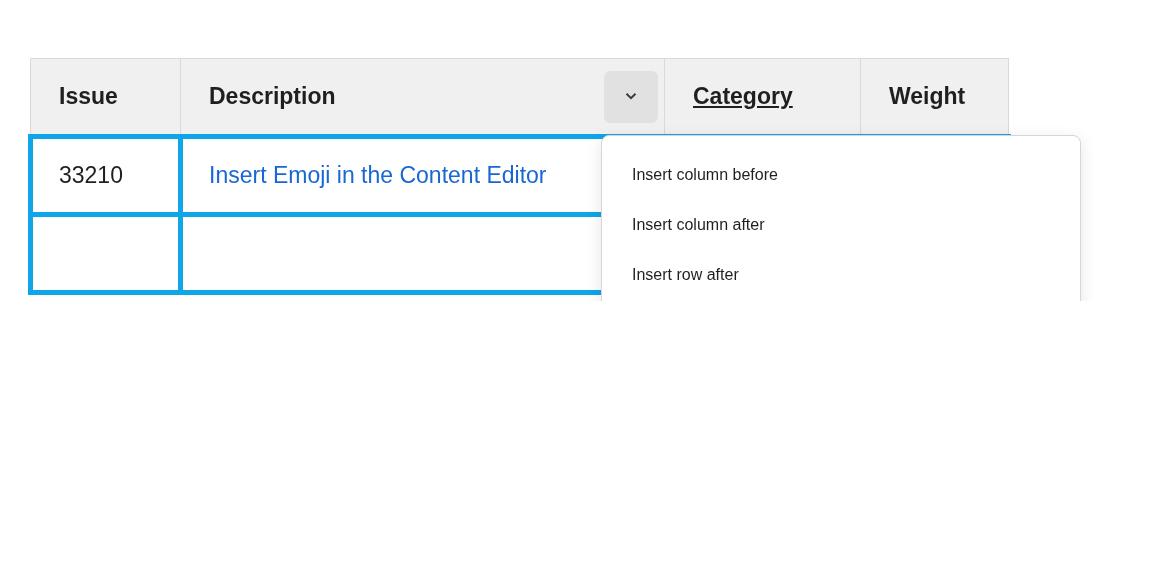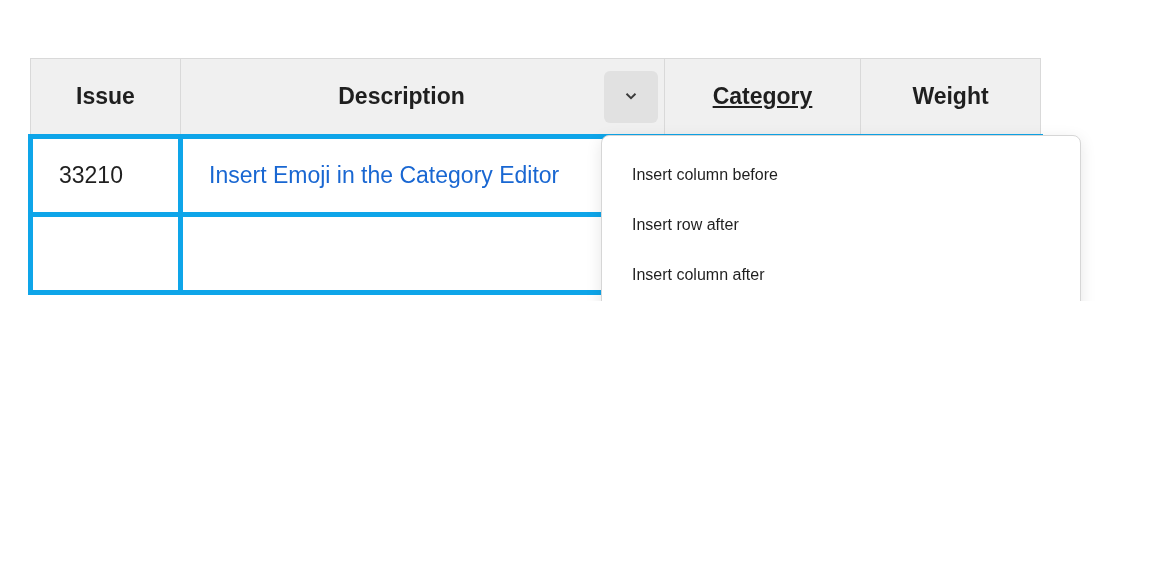--- a/index.html
+++ b/index.html
@@ -22,42 +22,42 @@
     }
     
     table {
       border-collapse: collapse;
       border: 1px solid #d9d9d9;
     }
     
     thead th {
       background: #f0f0f0;
       font-weight: 700;
-      text-align: center;
+      text-align: left;
       padding: 24px 28px;
       border: 1px solid #d9d9d9;
       border-bottom: 3px solid #b5b5b5;
       position: relative;
       vertical-align: middle;
     }
     
     th.col-issue {
       width: 150px;
     }
     th.col-desc {
       width: 484px;
       padding-right: 70px;
       margin-top: 13px;
     }
     th.col-cat {
       width: 196px;
       text-decoration: underline;
     }
     th.col-weight {
-      width: 180px;
+      width: 148px;
     }
     
     tbody td {
       border: 5px solid #0ea5e9;
       padding: 22px 26px;
       height: 78px;
       vertical-align: middle;
     }
     
     .cell-link {
@@ -141,21 +141,21 @@
           <span>Weight</span>
         </th>
       </tr>
     </thead>
     <tbody>
       <tr>
         <td>
           <span>33210</span>
         </td>
         <td>
-          <span class="cell-link">Insert Emoji in the Category Editor</span>
+          <span class="cell-link">Insert Emoji in the Content Editor</span>
         </td>
         <td>
           <span></span>
         </td>
         <td>
           <span></span>
         </td>
       </tr>
       <tr>
         <td>
@@ -172,24 +172,24 @@
         </td>
       </tr>
     </tbody>
   </table>
 
   <div class="dropdown">
     <div class="dropdown-item">
       <span>Insert column before</span>
     </div>
     <div class="dropdown-item">
+      <span>Insert column after</span>
+    </div>
+    <div class="dropdown-item">
       <span>Insert row after</span>
-    </div>
-    <div class="dropdown-item">
-      <span>Insert column after</span>
     </div>
     <div class="dropdown-divider"></div>
     <div class="dropdown-item">
       <span>Delete column</span>
     </div>
     <div class="dropdown-item">
       <span>Delete table</span>
     </div>
   </div>
 </div>

